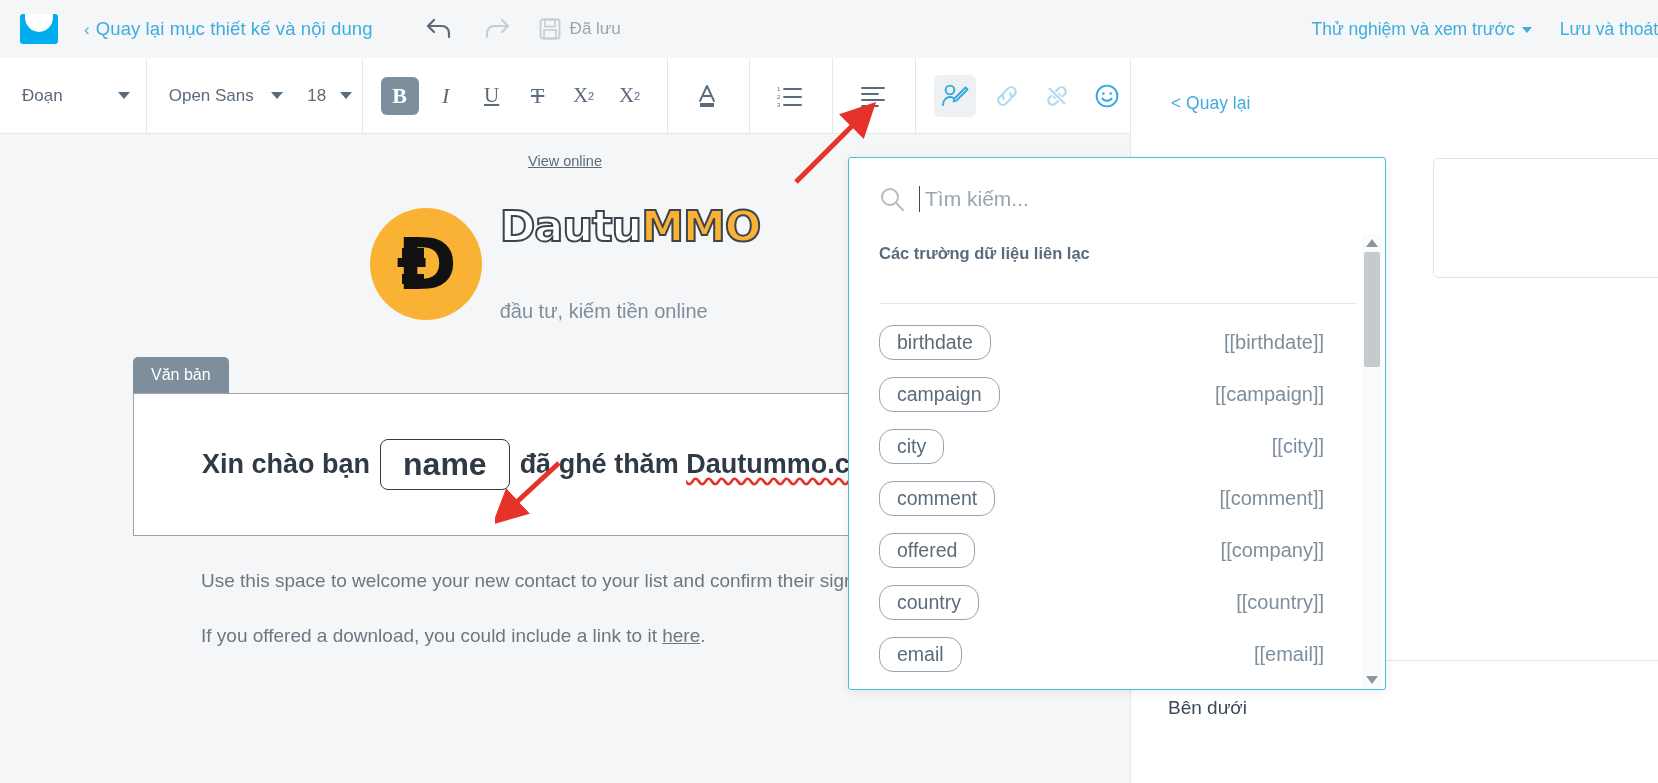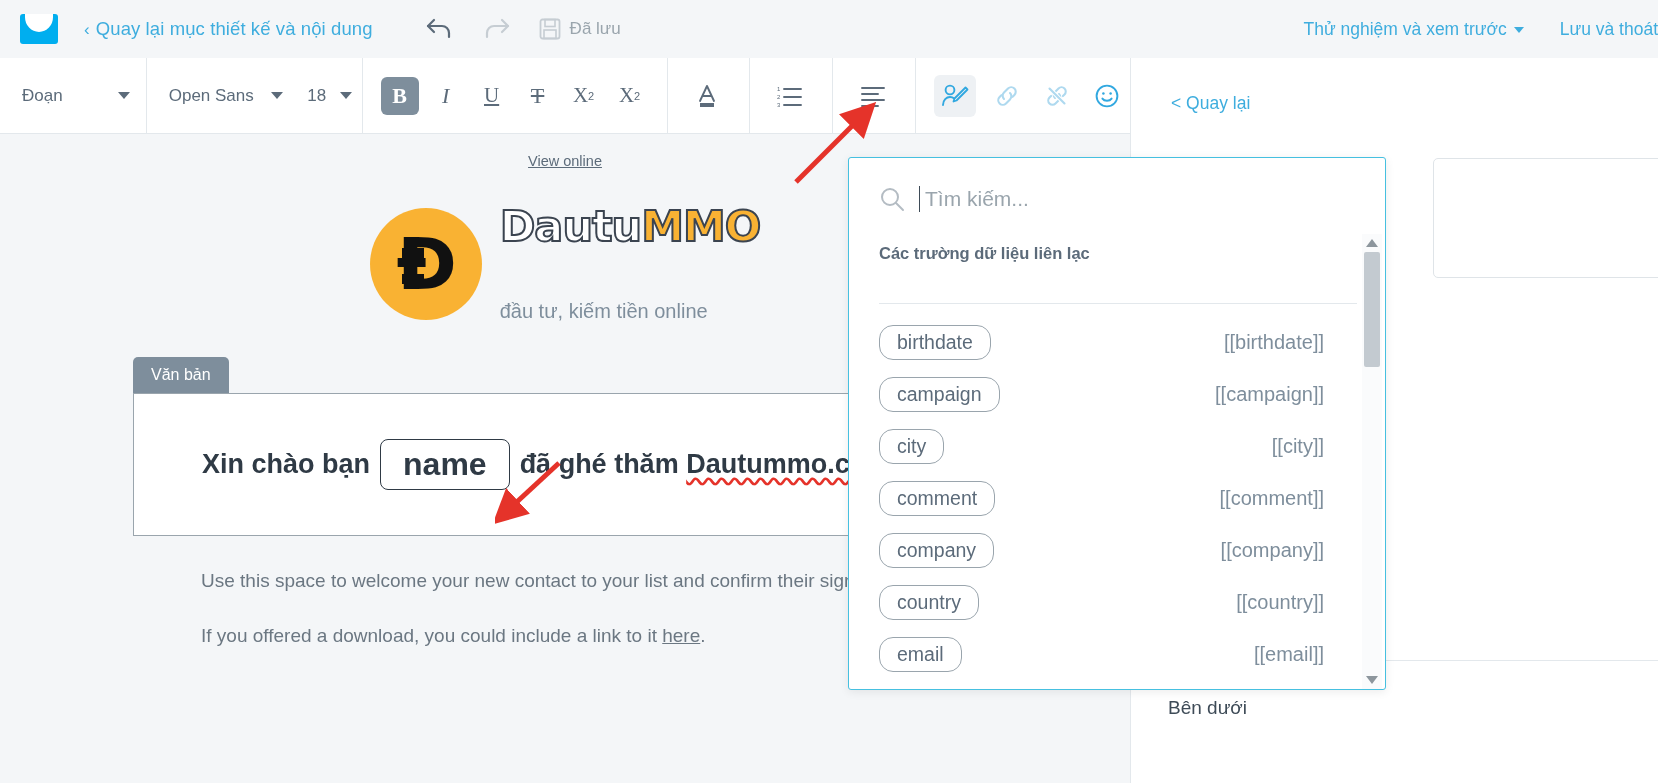--- a/index.html
+++ b/index.html
@@ -34,21 +34,21 @@
     white-space: nowrap; cursor: pointer;
     letter-spacing: .1px;
   }
   .back-link .chev { margin-right: 6px; font-size: 17px; }
 
   .hist-group { display: flex; align-items: center; margin-left: 52px; gap: 26px; }
   .icon-btn { cursor: pointer; display: flex; align-items: center; justify-content: center; }
   .saved-label { display: flex; align-items: center; gap: 9px; margin-left: 28px; color: #9aa5ad; font-size: 17px; }
 
   .topbar-right {
-    margin-left: auto; display: flex; align-items: center; gap: 36px; padding-right: 0px;
+    margin-left: auto; display: flex; align-items: center; gap: 28px; padding-right: 0px;
   }
   .tb-link { color: #3eadde; font-size: 17.5px; cursor: pointer; white-space: nowrap; }
   .caret-down {
     display: inline-block; width: 0; height: 0; margin-left: 7px;
     border-left: 5px solid transparent; border-right: 5px solid transparent;
     border-top: 6px solid #3eadde; vertical-align: middle;
   }
 
   
   .fmtbar {
@@ -484,21 +484,21 @@
           </div>
           <div class="dd-row">
             <span class="chip">city</span>
             <span class="chip-val">[[city]]</span>
           </div>
           <div class="dd-row">
             <span class="chip">comment</span>
             <span class="chip-val">[[comment]]</span>
           </div>
           <div class="dd-row">
-            <span class="chip">company</span>
+            <span class="chip">offered</span>
             <span class="chip-val">[[company]]</span>
           </div>
           <div class="dd-row">
             <span class="chip">country</span>
             <span class="chip-val">[[country]]</span>
           </div>
           <div class="dd-row">
             <span class="chip">email</span>
             <span class="chip-val">[[email]]</span>
           </div>

